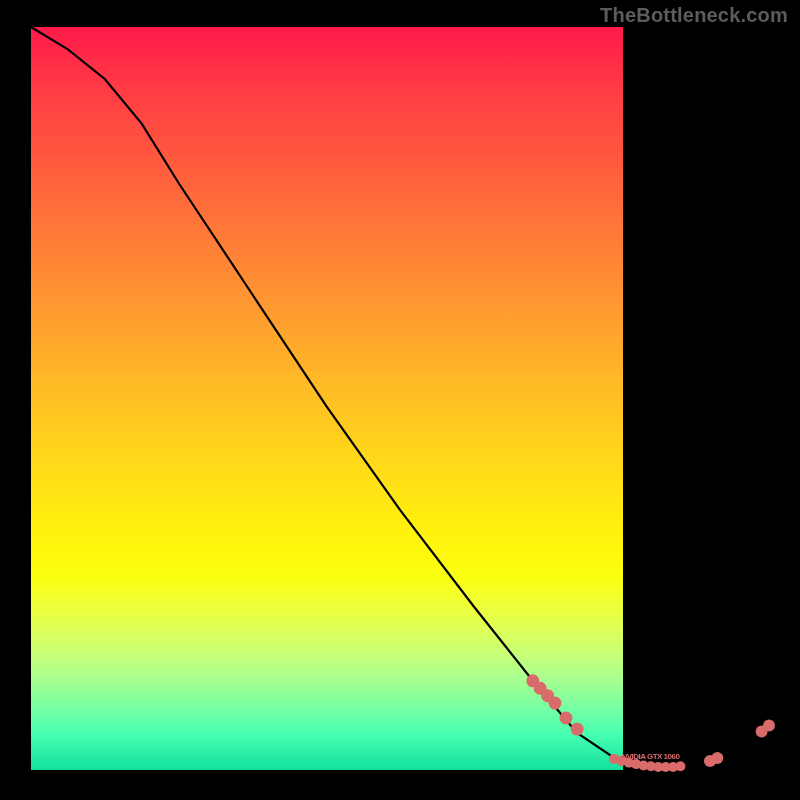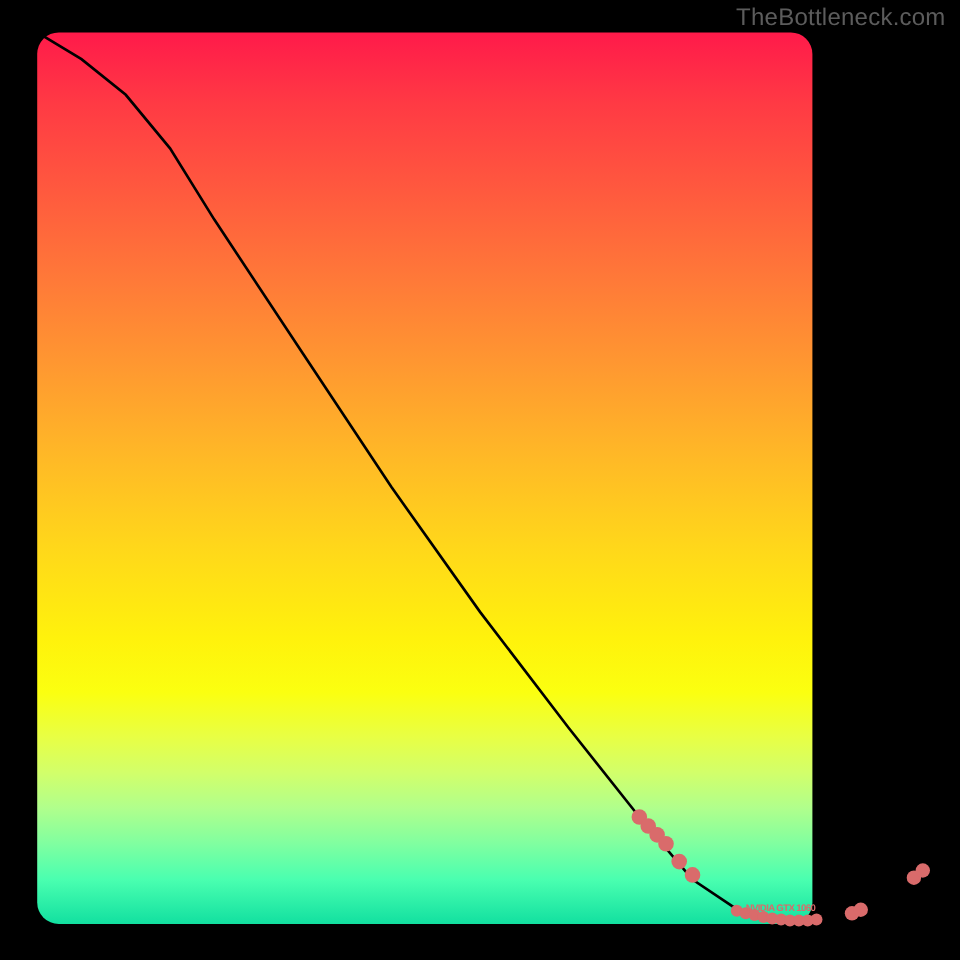--- a/index.html
+++ b/index.html
@@ -10,49 +10,48 @@
     position: relative;
     font-family: Arial, sans-serif;
     overflow: hidden;
   }
   .watermark {
     position: absolute;
     top: 4px;
     right: 12px;
     color: #5c5c5c;
     font-size: 20px;
-    font-weight: 400;
+    font-weight: 700;
     z-index: 10;
     letter-spacing: 0.2px;
   }
   .plot-area {
     position: absolute;
     left: 31px;
     top: 27px;
-    width: 646px;
+    width: 592px;
     height: 743px;
     background: linear-gradient(to bottom,
       #ff1a4a 0%,
       #ff3a44 8%,
       #ff5a3e 18%,
       #ff7a38 28%,
       #ff9a30 38%,
       #ffba26 48%,
       #ffd81a 58%,
       #fff20c 68%,
       #fbff10 74%,
       #e8ff44 79%,
       #d2ff6a 83%,
       #b0ff8c 87%,
       #80ffa0 91%,
       #4affb0 95%,
       #12e0a0 100%
     );
     overflow: visible;
-    border-radius: 18px;
   }
   .curve-svg {
     position: absolute;
     left: 0; top: 0;
     width: 738px;
     height: 743px;
     overflow: visible;
     z-index: 5;
   }
 </style>

